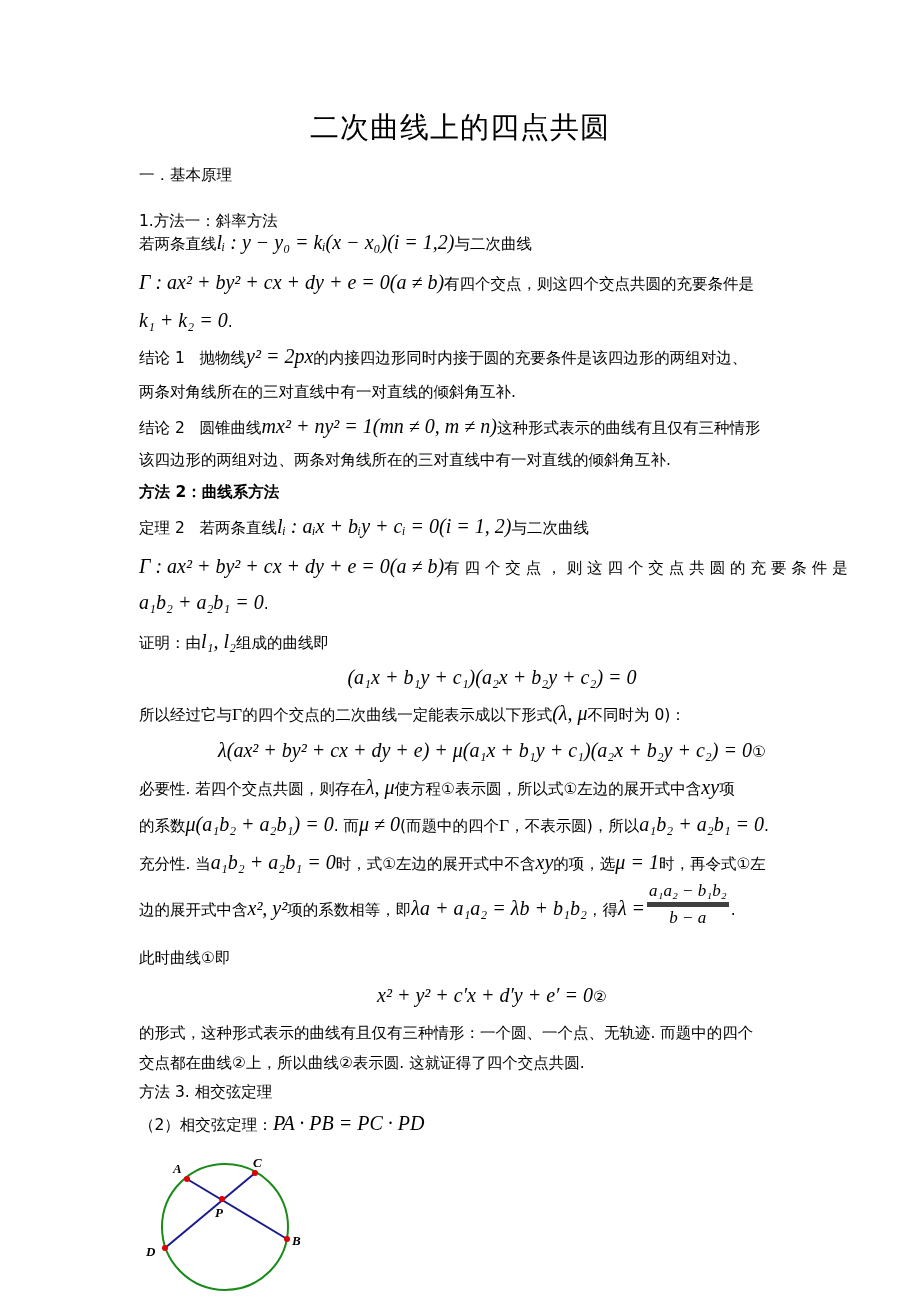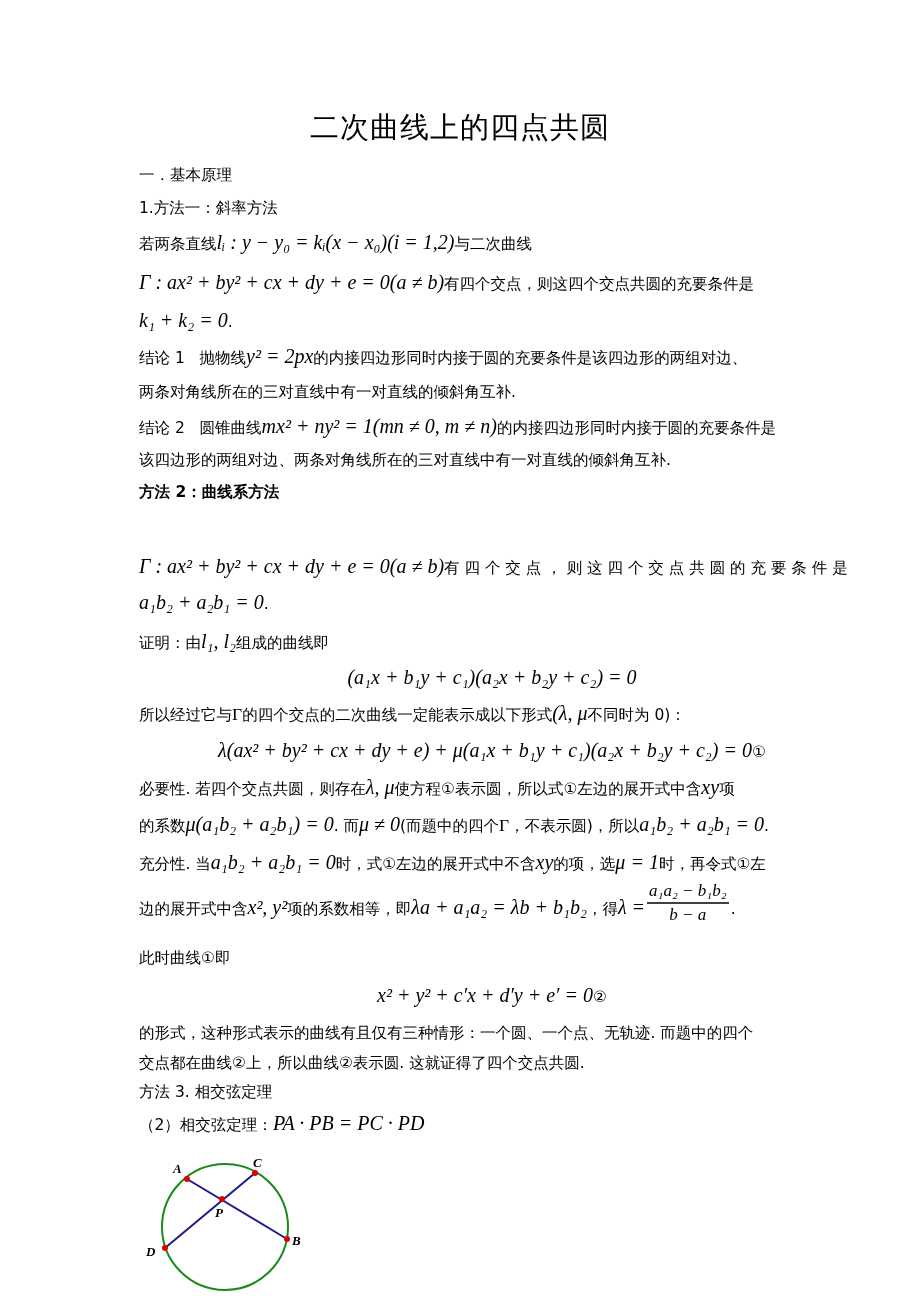--- a/index.html
+++ b/index.html
@@ -8,56 +8,59 @@
   .page { position:absolute; left:0; top:0; width:920px; height:1026px; background:#fff; }
   .title { position:absolute; left:0; width:920px; top:108px; text-align:center;
            font-size:29px; font-family:"DejaVu Sans","Liberation Sans",sans-serif; letter-spacing:1px; }
   .line { position:absolute; left:139px; font-size:15.5px; white-space:nowrap; line-height:20px;
           font-family:"DejaVu Sans","Liberation Sans",sans-serif; }
   .center { left:0; width:920px; text-align:center;padding-left:32px; }
   .m { font-family:"Liberation Serif","DejaVu Serif",serif; font-style:italic; font-size:20px; }
   .mr { font-family:"Liberation Serif","DejaVu Serif",serif; font-style:normal; font-size:17.5px; }
   .frac { display:inline-block; vertical-align:middle; text-align:center; margin:0 2px;
           font-family:"Liberation Serif","DejaVu Serif",serif; font-style:italic; font-size:17px; }
-  .frac .num { display:block; border-bottom:2px solid #404040; padding:0 2px; line-height:22px; }
+  .frac .num { display:block; border-bottom:5px solid #404040; padding:0 2px; line-height:22px; }
   .frac .den { display:block; line-height:22px; }
   .diagram { position:absolute; left:140px; top:1150px; width:180px; height:150px; }
   .lbl { font-family:"Liberation Serif","DejaVu Serif",serif; font-style:italic; font-weight:bold; font-size:13px; }
 </style>
 </head>
 <body>
 
 <div class="page">
 
   <div class="title">二次曲线上的四点共圆</div>
 
   <div class="line" style="top:165px;">一．基本原理</div>
-  <div class="line" style="top:198px;">1.方法一：斜率方法</div>
+  <div class="line" style="top:211px;">1.方法一：斜率方法</div>
 
   <div class="line" style="top:232px;">
     <span>若两条直线</span><span class="m">lᵢ : y − y₀ = kᵢ(x − x₀)(i = 1,2)</span><span>与二次曲线</span>
   </div>
   <div class="line" style="top:272px;">
     <span class="m">Γ : ax² + by² + cx + dy + e = 0(a ≠ b)</span><span>有四个交点，则这四个交点共圆的充要条件是</span>
   </div>
   <div class="line" style="top:310px;">
     <span class="m">k₁ + k₂ = 0</span><span>.</span>
   </div>
 
   <div class="line" style="top:346px;">
     <span>结论 1</span>&nbsp;&nbsp;&nbsp;<span>抛物线</span><span class="m">y² = 2px</span><span>的内接四边形同时内接于圆的充要条件是该四边形的两组对边、</span>
   </div>
   <div class="line" style="top:382px;">两条对角线所在的三对直线中有一对直线的倾斜角互补.</div>
 
   <div class="line" style="top:416px;">
-    <span>结论 2</span>&nbsp;&nbsp;&nbsp;<span>圆锥曲线</span><span class="m">mx² + ny² = 1(mn ≠ 0, m ≠ n)</span><span>的内接四边形同时内接于圆的充要条件是</span>
+    <span>结论 2</span>&nbsp;&nbsp;&nbsp;<span>圆锥曲线</span><span class="m">mx² + ny² = 1(mn ≠ 0, m ≠ n)</span><span>这种形式表示的曲线有且仅有三种情形</span>
   </div>
   <div class="line" style="top:450px;">该四边形的两组对边、两条对角线所在的三对直线中有一对直线的倾斜角互补.</div>
 
   <div class="line" style="top:482px;font-weight:bold;">方法 2：曲线系方法</div>
+  <div class="line" style="top:516px;">
+    <span>定理 2</span>&nbsp;&nbsp;&nbsp;<span>若两条直线</span><span class="m">lᵢ : aᵢx + bᵢy + cᵢ = 0(i = 1, 2)</span><span>与二次曲线</span>
+  </div>
   <div class="line" style="top:556px;">
     <span class="m">Γ : ax² + by² + cx + dy + e = 0(a ≠ b)</span><span>有 四 个 交 点 ， 则 这 四 个 交 点 共 圆 的 充 要 条 件 是</span>
   </div>
   <div class="line" style="top:592px;">
     <span class="m">a₁b₂ + a₂b₁ = 0</span><span>.</span>
   </div>
 
   <div class="line" style="top:631px;">
     <span>证明：由</span><span class="m">l₁, l₂</span><span>组成的曲线即</span>
   </div>

